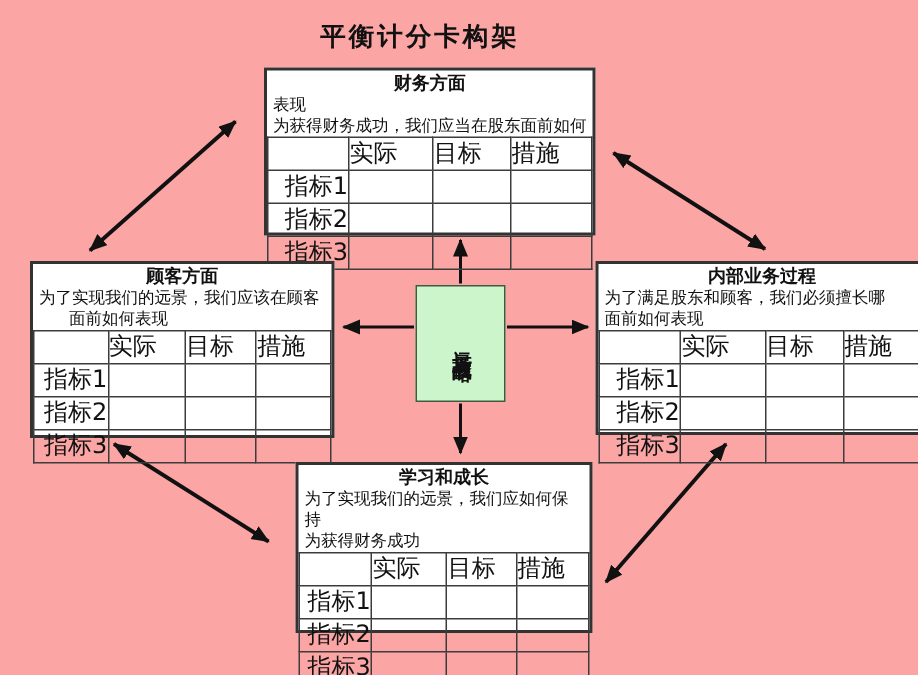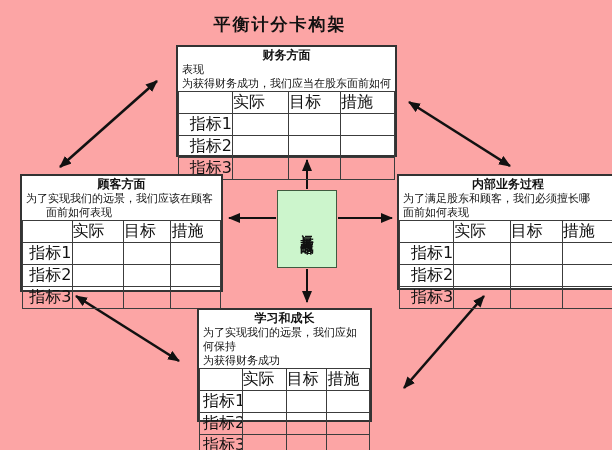--- a/index.html
+++ b/index.html
@@ -16,21 +16,21 @@
   svg.arrow-layer { position: absolute; left: 0; top: 0; z-index: 0; pointer-events: none; }
 
   .bsc-box {
     position: absolute; z-index: 1; background: #ffffff;
     border: 2px solid #333333; box-sizing: border-box;
     display: flex; flex-direction: column;
   }
   .box-financial { left: 176px; top: 45px;  width: 221px; height: 112px; }
   .box-customer  { left: 20px;  top: 174px; width: 203px; height: 118px; }
   .box-internal  { left: 397px; top: 174px; width: 222px; height: 116px; }
-  .box-learning  { left: 197px; top: 308px; width: 175px; height: 114px; }
+  .box-learning  { left: 197px; top: 308px; width: 198px; height: 114px; }
 
   .box-title { font-size: 12px; font-weight: bold; text-align: center; padding-top: 1px; line-height: 15px; }
   .box-desc  { font-size: 11px; line-height: 14px; padding: 0 4px; }
   .box-desc .indent { padding-left: 20px; }
   .table-slot { margin-top: auto; }
 
   table.score-table { width: 100%; border-collapse: collapse; table-layout: fixed; }
   table.score-table th, table.score-table td {
     border: 1px solid #3c3c3c; overflow: hidden; white-space: nowrap;
   }

